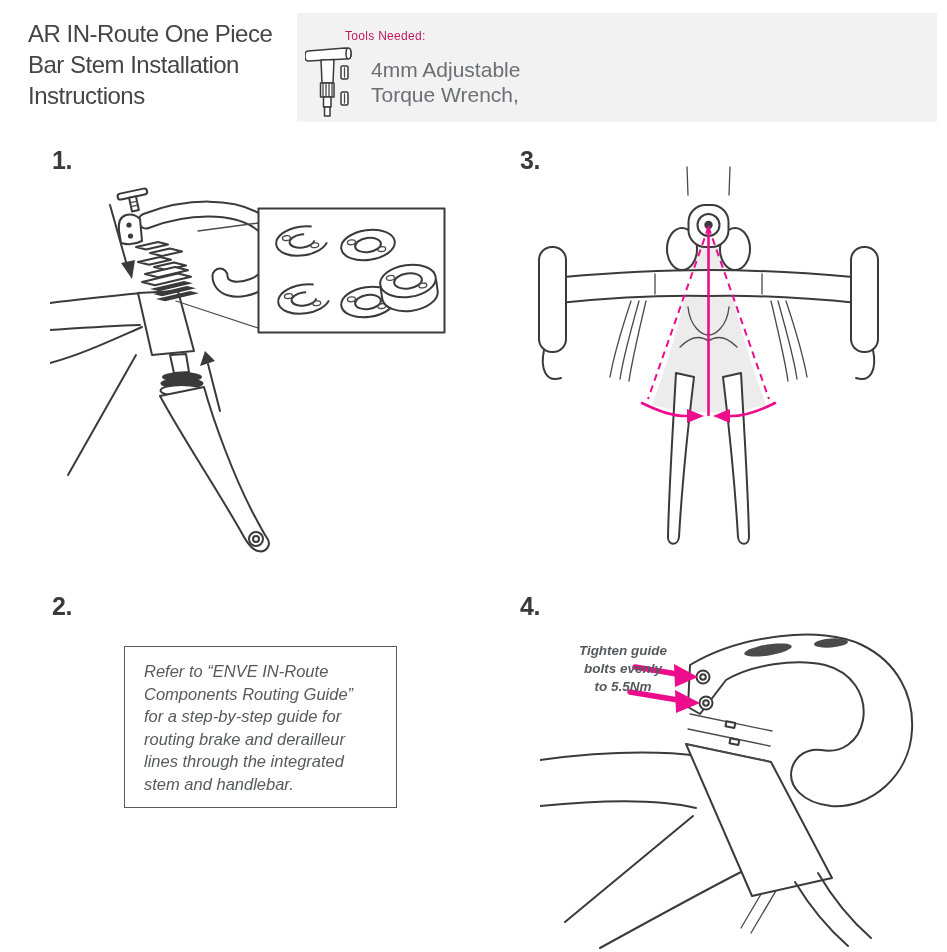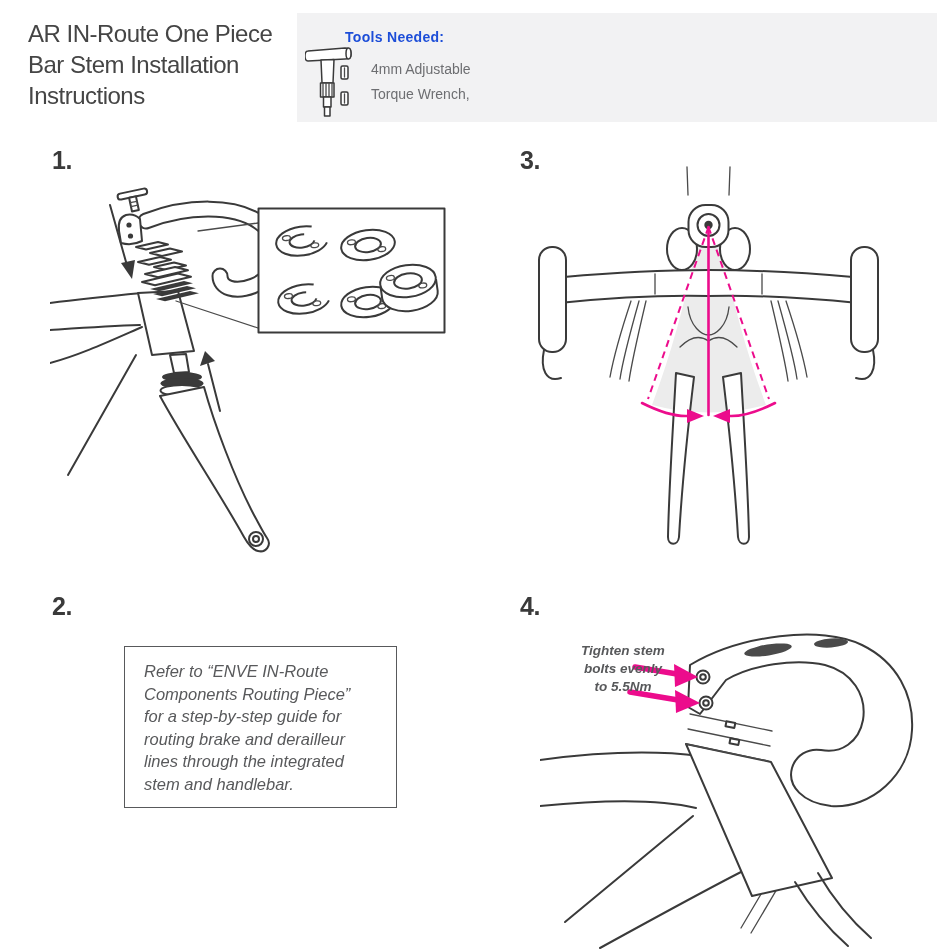--- a/index.html
+++ b/index.html
@@ -12,25 +12,25 @@
   .doc-title{
     position:absolute;left:28px;top:18px;width:260px;
     font-size:24px;line-height:31px;font-weight:normal;color:#454545;
     letter-spacing:-0.5px;
   }
   .tools-box{
     position:absolute;left:297px;top:13px;width:640px;height:109px;
     background:#f2f2f3;
   }
   .tools-heading{
-    position:absolute;left:48px;top:16px;font-size:14px;font-weight:bold;
-    color:#1d4ed8;letter-spacing:0.3px;
+    position:absolute;left:48px;top:16px;font-size:12px;font-weight:normal;
+    color:#be185d;letter-spacing:0.3px;
   }
   .tools-desc{
-    position:absolute;left:74px;top:44px;font-size:14px;line-height:25px;
+    position:absolute;left:74px;top:44px;font-size:21px;line-height:25px;
     color:#6d6e71;
   }
   .tools-icon{position:absolute;left:8px;top:30px;}
   
   .step-num{
     position:absolute;font-size:25px;font-weight:bold;color:#3a3a3a;
     letter-spacing:-0.5px;
   }
   #num1{left:52px;top:146px;}
   #num3{left:520px;top:146px;}
@@ -240,21 +240,21 @@
   <line x1="178.5" y1="62" x2="118" y2="234" class="pink-dash"></line>
   <line x1="178.5" y1="62" x2="239" y2="234" class="pink-dash"></line>
   <path class="pink-ln" d="M112,238 Q140,252 158,251" stroke-width="2.2"></path>
   <polygon class="pink-fill" points="157,244 174,251 157,258"></polygon>
   <path class="pink-ln" d="M245,238 Q217,252 199,251" stroke-width="2.2"></path>
   <polygon class="pink-fill" points="200,244 183,251 200,258"></polygon>
 </svg>
 
 <div class="note-box">
   <div class="note-text preline">Refer to “ENVE IN-Route
-Components Routing Piece”
+Components Routing Guide”
 for a step-by-step guide for
 routing brake and derailleur
 lines through the integrated
 stem and handlebar.</div>
 </div>
 
 <svg class="art" id="art4" width="400" height="340" viewBox="0 0 400 340">
 
   <path class="ln" d="M0,150 C60,142 112,140 160,146" stroke-width="1.6"></path>
   <path class="ln" d="M0,196 C60,190 115,188 156,198" stroke-width="1.6"></path>
@@ -284,15 +284,15 @@
   <circle cx="163" cy="67" r="2.8" class="fw" stroke-width="1.4"></circle>
   <circle cx="166" cy="93" r="6.5" class="fw" stroke-width="1.8"></circle>
   <circle cx="166" cy="93" r="2.8" class="fw" stroke-width="1.4"></circle>
 
   <line x1="95" y1="57" x2="137" y2="64" stroke="#ec0c8c" stroke-width="5.5" stroke-linecap="round"></line>
   <polygon class="pink-fill" points="134,54 158,67 135,77"></polygon>
   <line x1="90" y1="82" x2="138" y2="90" stroke="#ec0c8c" stroke-width="5.5" stroke-linecap="round"></line>
   <polygon class="pink-fill" points="135,80 160,93 136,103"></polygon>
 </svg>
 
-<div class="annotation preline">Tighten stem
+<div class="annotation preline">Tighten guide
 bolts evenly
 to 5.5Nm</div>
 
 </body></html>

